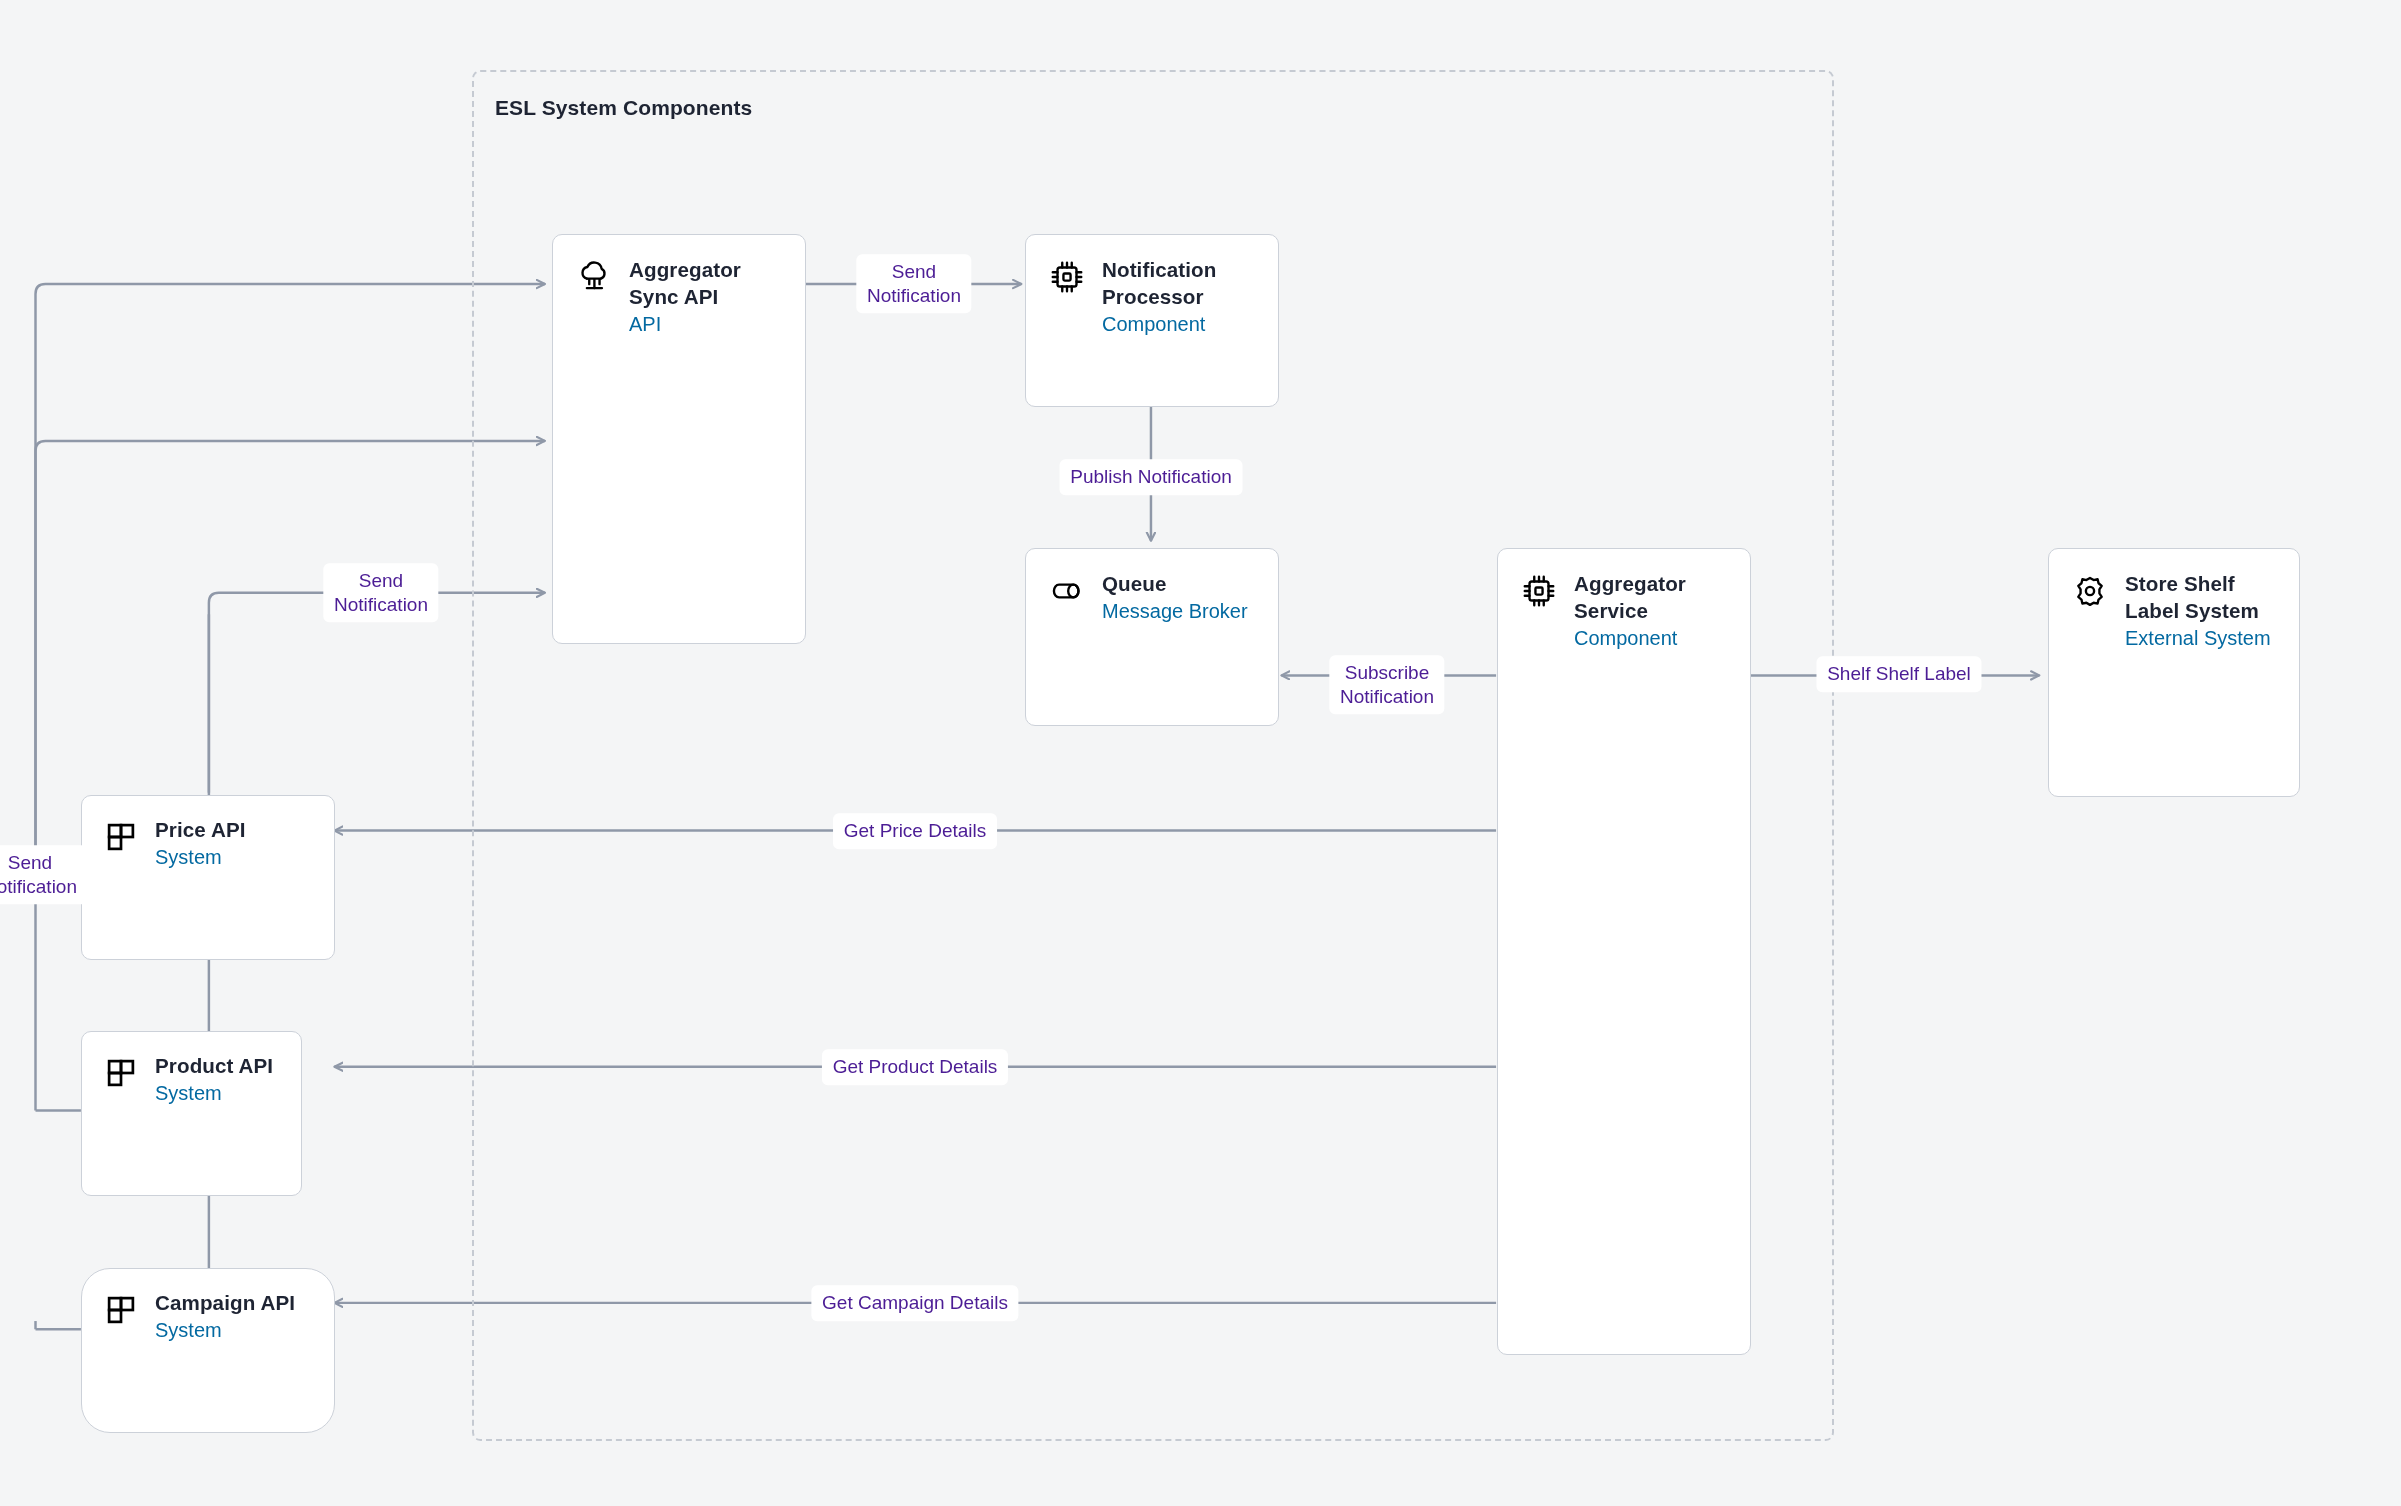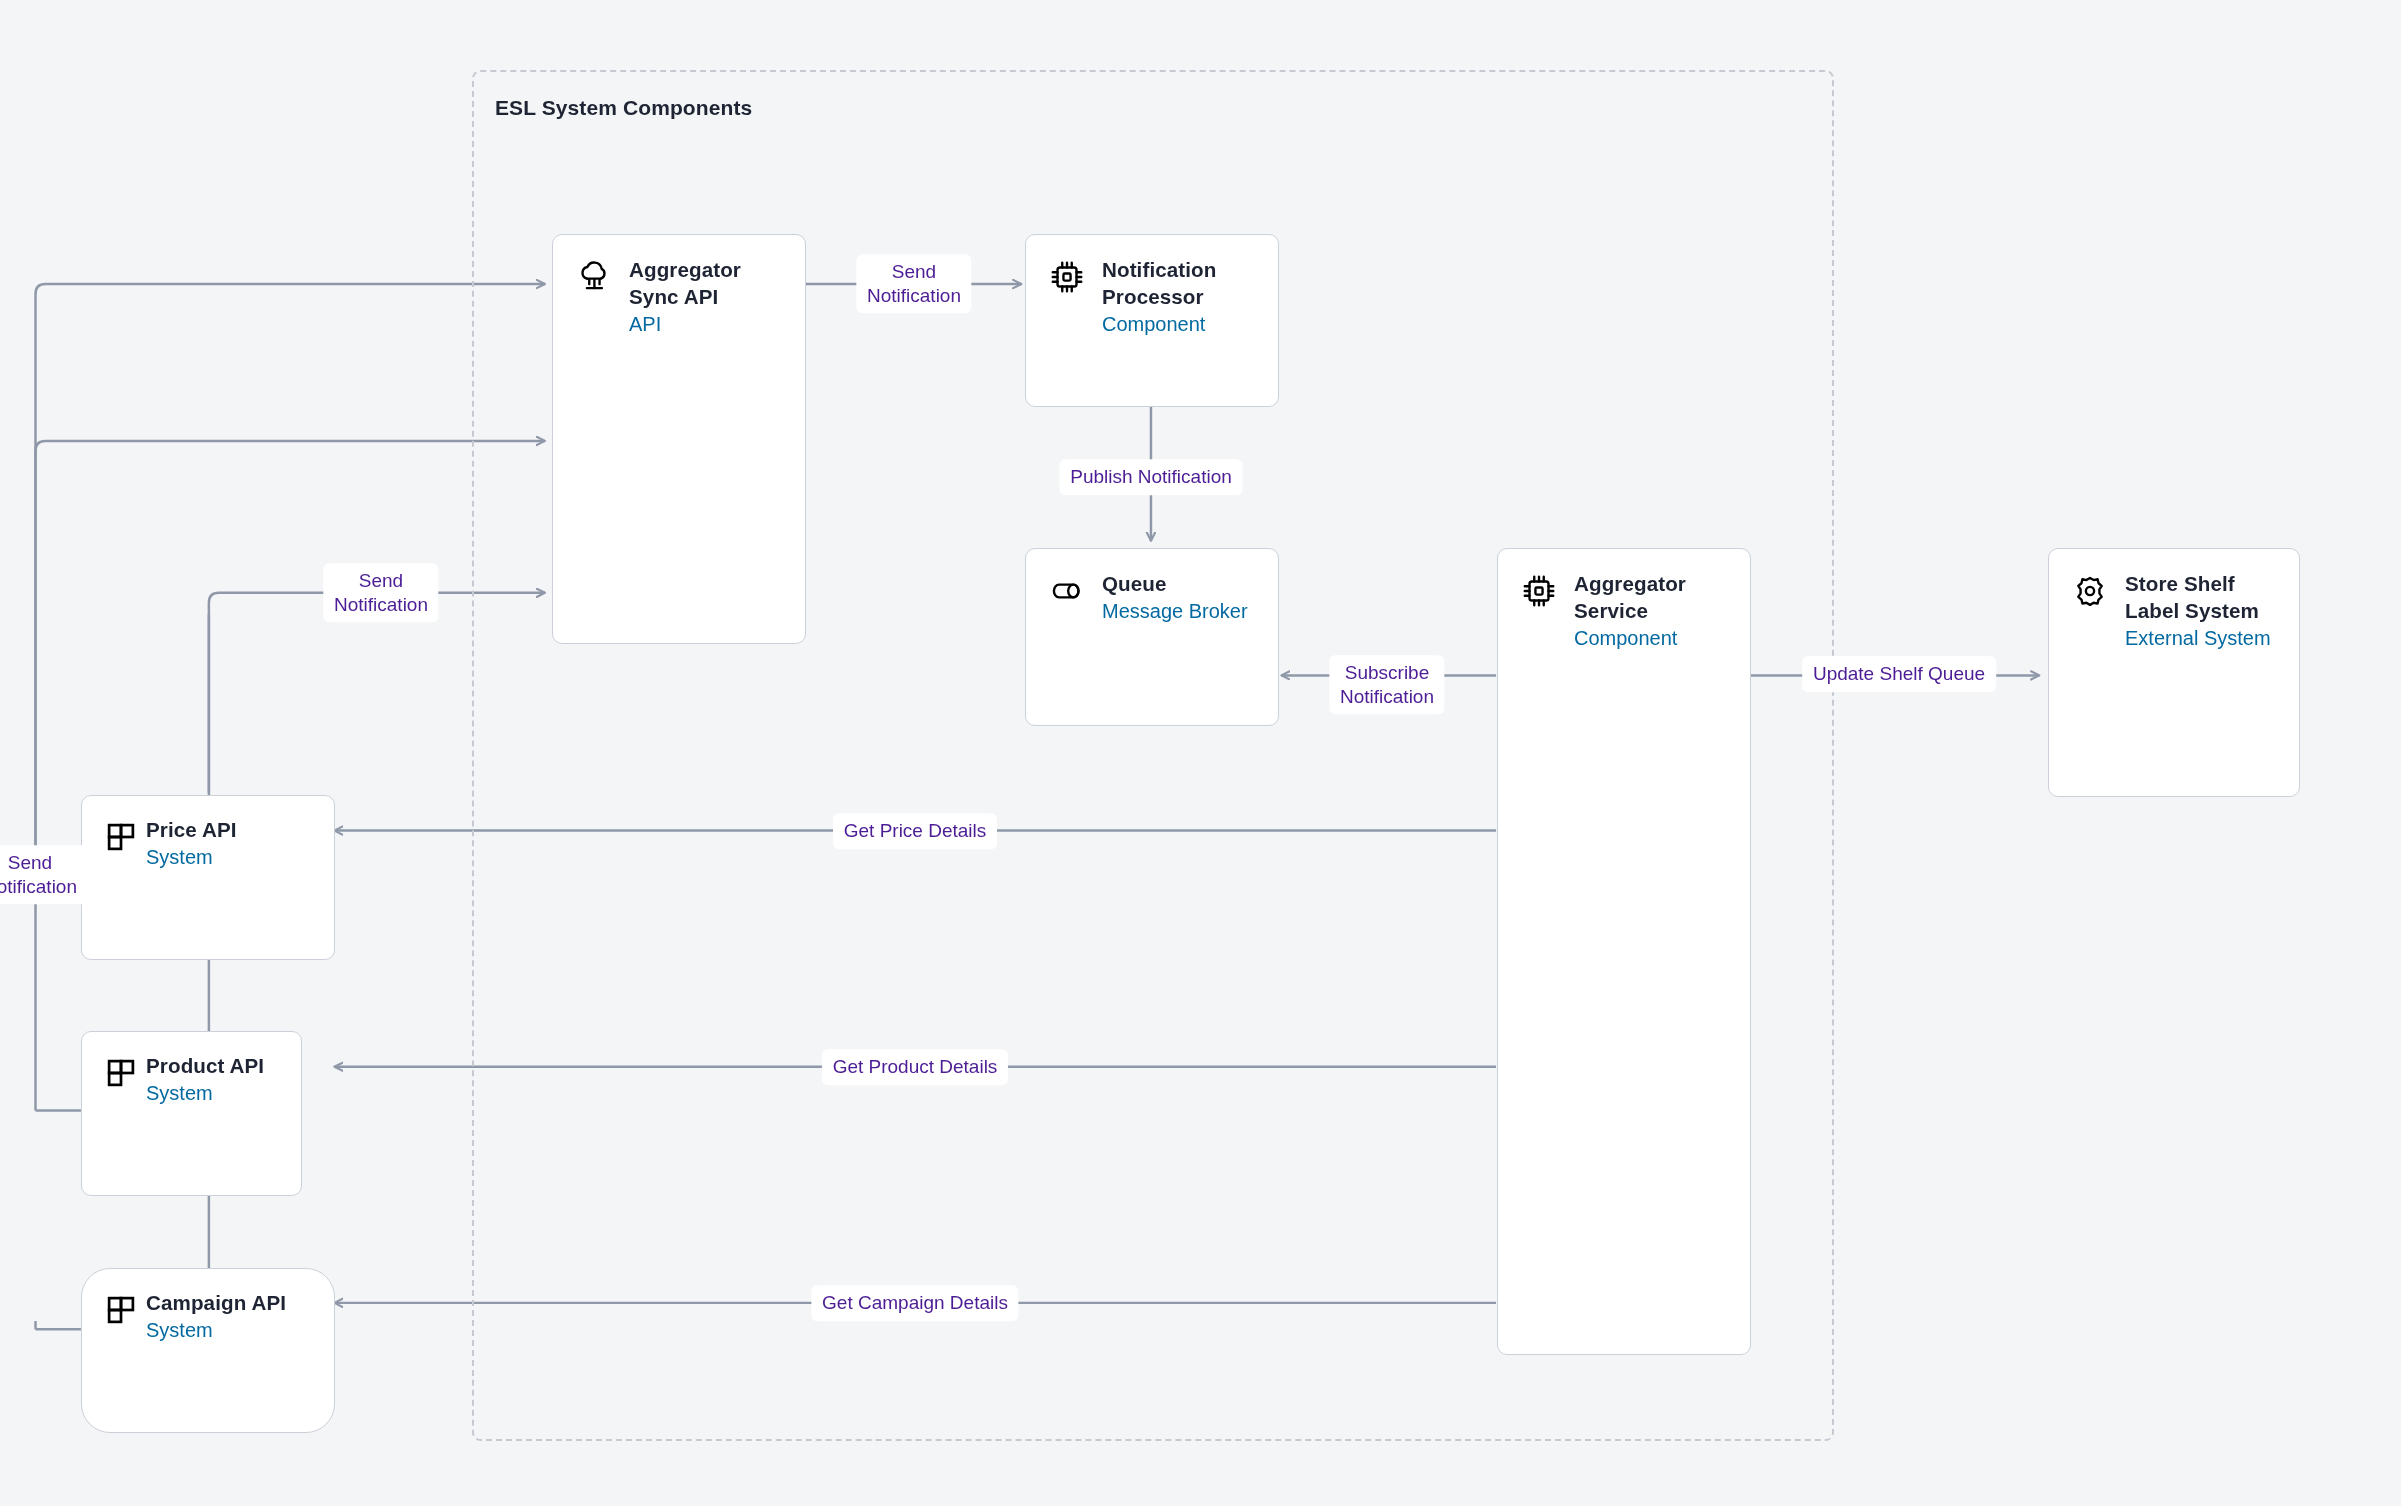--- a/index.html
+++ b/index.html
@@ -76,21 +76,21 @@
     line-height: 1.28;
     letter-spacing: 0.1px;
   }
   .node-sub {
     font-size: 20px;
     font-weight: normal;
     color: #0369a1;
     line-height: 1.3;
     margin-top: 0.8px;
   }
-  .node.narrow .node-inner { padding: 20px 15px 0 20px; gap: 6px; }
+  .node.narrow .node-inner { padding: 20px 15px 0 20px; gap: 15px; }
   
   .edge-label {
     position: absolute;
     background: #ffffff;
     border-radius: 5.8px;
     font-size: 19px;
     color: #4c1d95;
     line-height: 1.26;
     text-align: center;
     padding: 5.8px 10.7px;
@@ -274,21 +274,21 @@
 Notification</div>
 
   <div class="edge-label" style="left:30px; top:875px;">Send
 Notification</div>
 
   <div class="edge-label" style="left:1151px; top:477px;">Publish Notification</div>
 
   <div class="edge-label" style="left:1387px; top:685px;">Subscribe
 Notification</div>
 
-  <div class="edge-label" style="left:1899px; top:674px;">Update Shelf Queue</div>
+  <div class="edge-label" style="left:1899px; top:674px;">Shelf Shelf Label</div>
 
   <div class="edge-label" style="left:915px; top:831px;">Get Price Details</div>
 
   <div class="edge-label" style="left:915px; top:1067px;">Get Product Details</div>
 
   <div class="edge-label" style="left:915px; top:1303px;">Get Campaign Details</div>
 
 </div>
 
 

